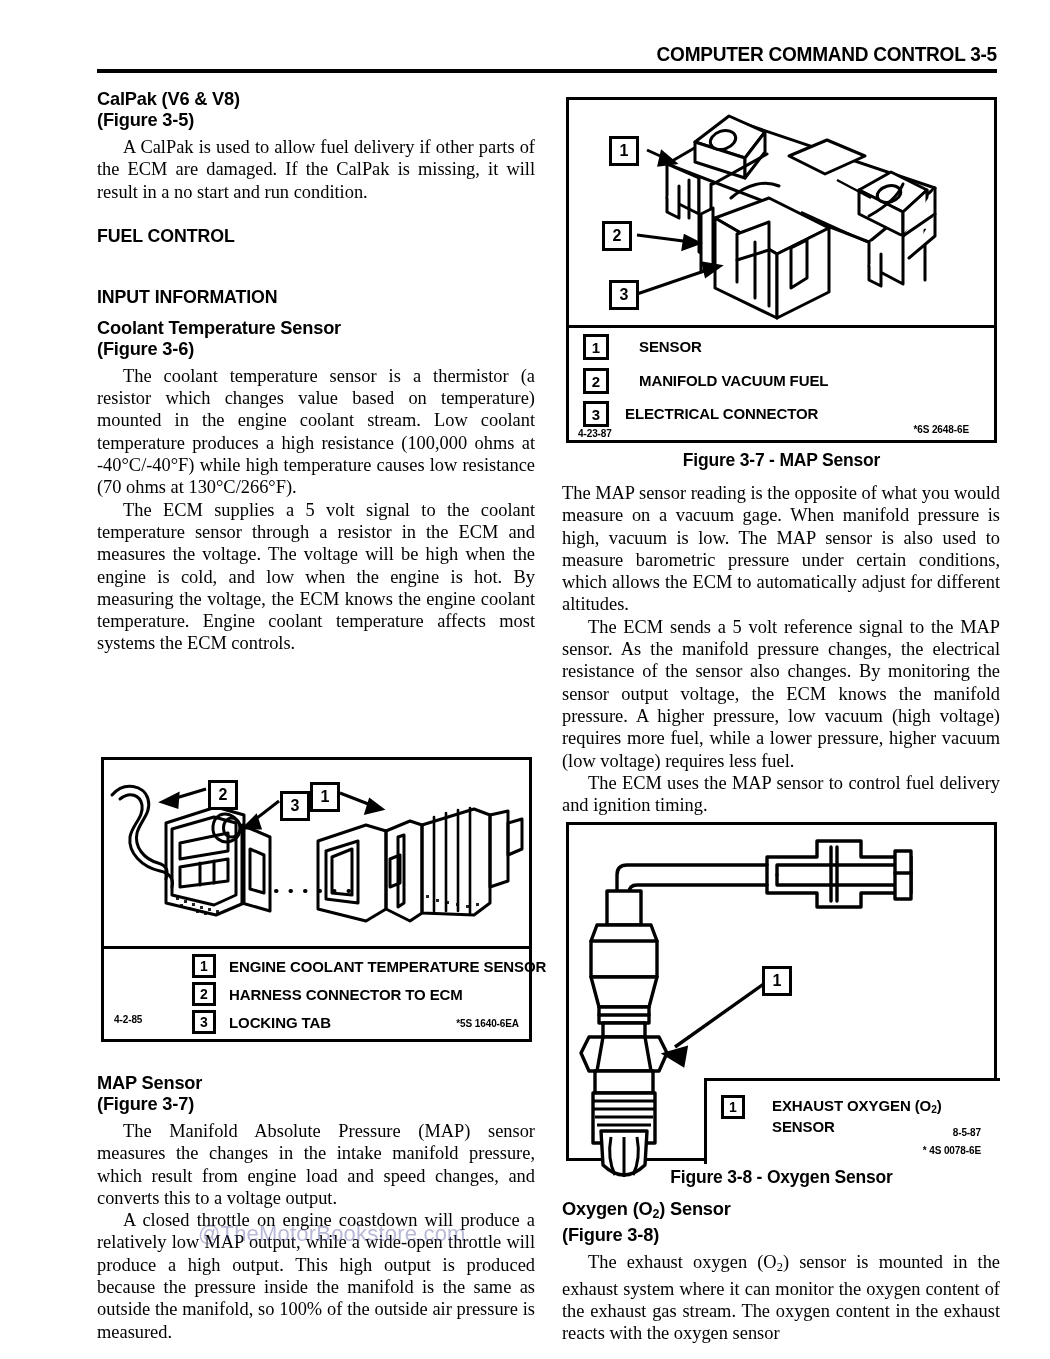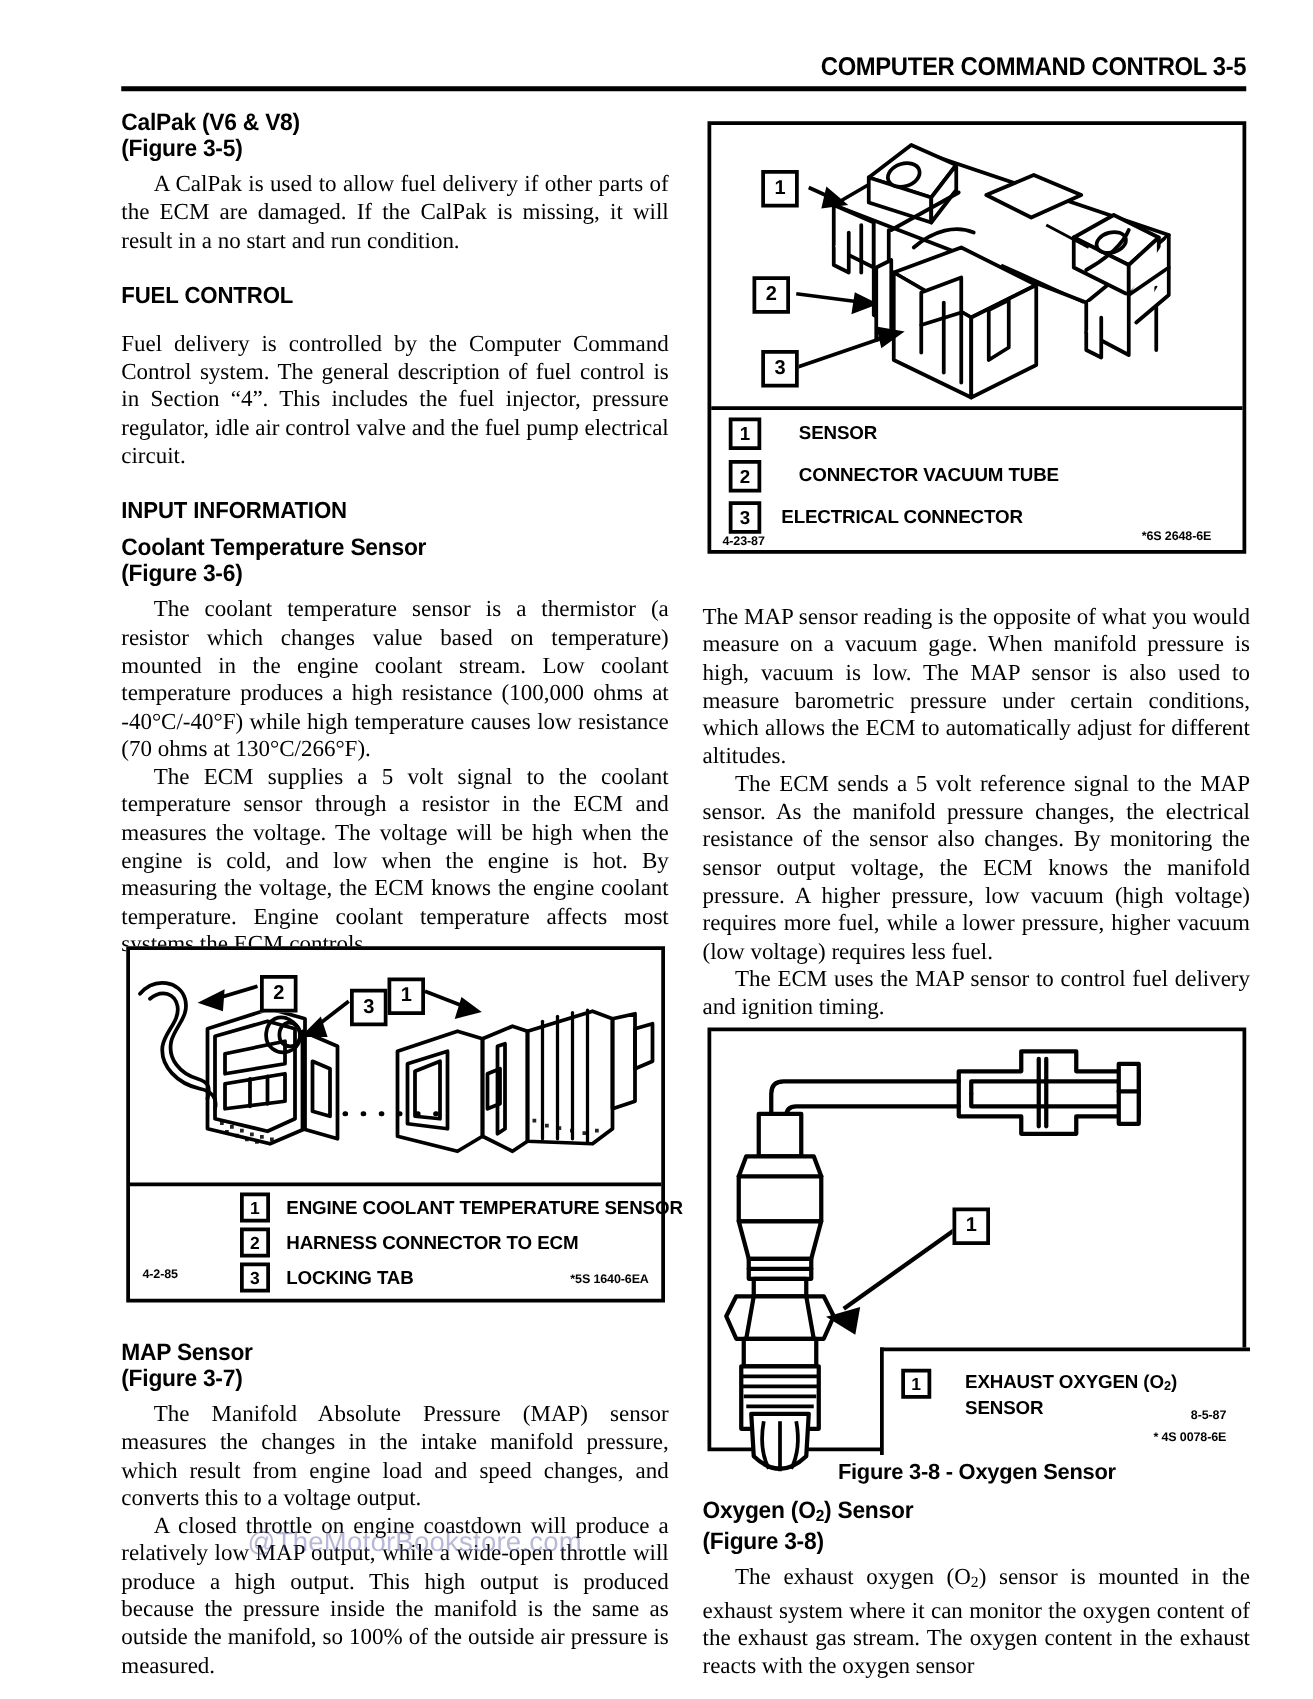--- a/index.html
+++ b/index.html
@@ -104,21 +104,20 @@
     <h2 class="sans-head">
       <span>CalPak (V6 &amp; V8)</span><br>
       <span>(Figure 3-5)</span>
     </h2>
     <div class="sp6"></div>
     <p class="body">A CalPak is used to allow fuel delivery if other parts of the ECM are damaged.  If the CalPak is missing, it will result in a no start and run condition.</p>
 
     <div class="sp22"></div>
     <h3 class="sans-head-caps">FUEL CONTROL</h3>
     <div class="sp18"></div>
-    <p class="body noindent">Fuel delivery is controlled by the Computer Command Control system.   The general description of fuel control is in Section “4”.   This includes the fuel injector, pressure regulator, idle air control valve and the fuel pump electrical circuit.</p>
 
     <div class="sp22"></div>
     <h3 class="sans-head-caps">INPUT INFORMATION</h3>
     <div class="sp10"></div>
     <h2 class="sans-head">
       <span>Coolant Temperature Sensor</span><br>
       <span>(Figure 3-6)</span>
     </h2>
     <div class="sp6"></div>
     <p class="body">The coolant temperature sensor is a thermistor (a resistor which changes value based on temperature) mounted in the engine coolant stream.  Low coolant temperature produces a high resistance (100,000 ohms at -40°C/-40°F) while high temperature causes low resistance (70 ohms at 130°C/266°F).</p>
@@ -321,32 +320,33 @@
     <div class="legend-row" style="left:14px;top:234px;">
       <div class="numbox">
           <span>1</span>
         </div>
       <div class="legend-text" style="margin-left:30px;">SENSOR</div>
     </div>
     <div class="legend-row" style="left:14px;top:268px;">
       <div class="numbox">
           <span>2</span>
         </div>
-      <div class="legend-text" style="margin-left:30px;">CONNECTOR  VACUUM TUBE</div>
+      <div class="legend-text" style="margin-left:30px;">MANIFOLD  VACUUM FUEL</div>
     </div>
     <div class="legend-row" style="left:14px;top:301px;">
       <div class="numbox">
           <span>3</span>
         </div>
       <div class="legend-text" style="margin-left:16px;">ELECTRICAL CONNECTOR</div>
     </div>
 
     <div class="figmeta" style="left:9px;top:328px;">4-23-87</div>
     <div class="figmeta" style="right:25px;top:324px;">*6S 2648-6E</div>
   </div>
+  <div class="figcaption" style="left:566px;top:450px;width:431px;">Figure 3-7 - MAP Sensor</div>
 
   <div class="col" id="right-column" style="top:482px;">
     <p class="body noindent">The MAP sensor reading is the opposite of what you would measure on a vacuum gage.  When manifold pressure is high, vacuum is low.  The MAP sensor is also used to measure barometric pressure under certain conditions, which allows the ECM to automatically adjust for different altitudes.</p>
     <p class="body">The ECM sends a 5 volt reference signal to the MAP sensor.  As the manifold pressure changes, the electrical resistance of the sensor also changes.  By monitoring the sensor output voltage, the ECM knows the manifold pressure.   A higher pressure, low vacuum (high voltage) requires more fuel, while a lower pressure, higher vacuum (low voltage) requires less fuel.</p>
     <p class="body">The ECM uses the MAP sensor to control fuel delivery and ignition timing.</p>
   </div>
 
   <div class="figbox" id="fig38-box" style="left:566px;top:822px;width:431px;height:339px;">
 
     <svg class="art" width="425" height="333" viewBox="0 0 425 333" style="left:0px;top:0px;">

